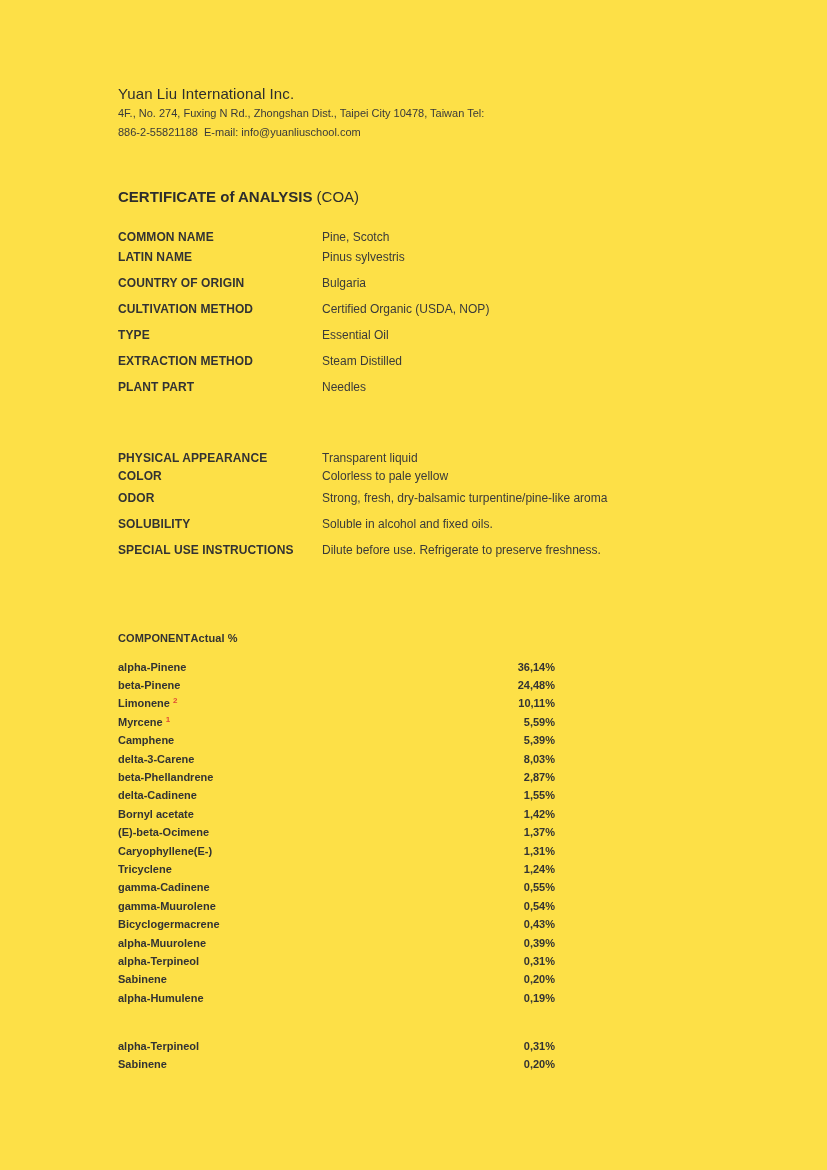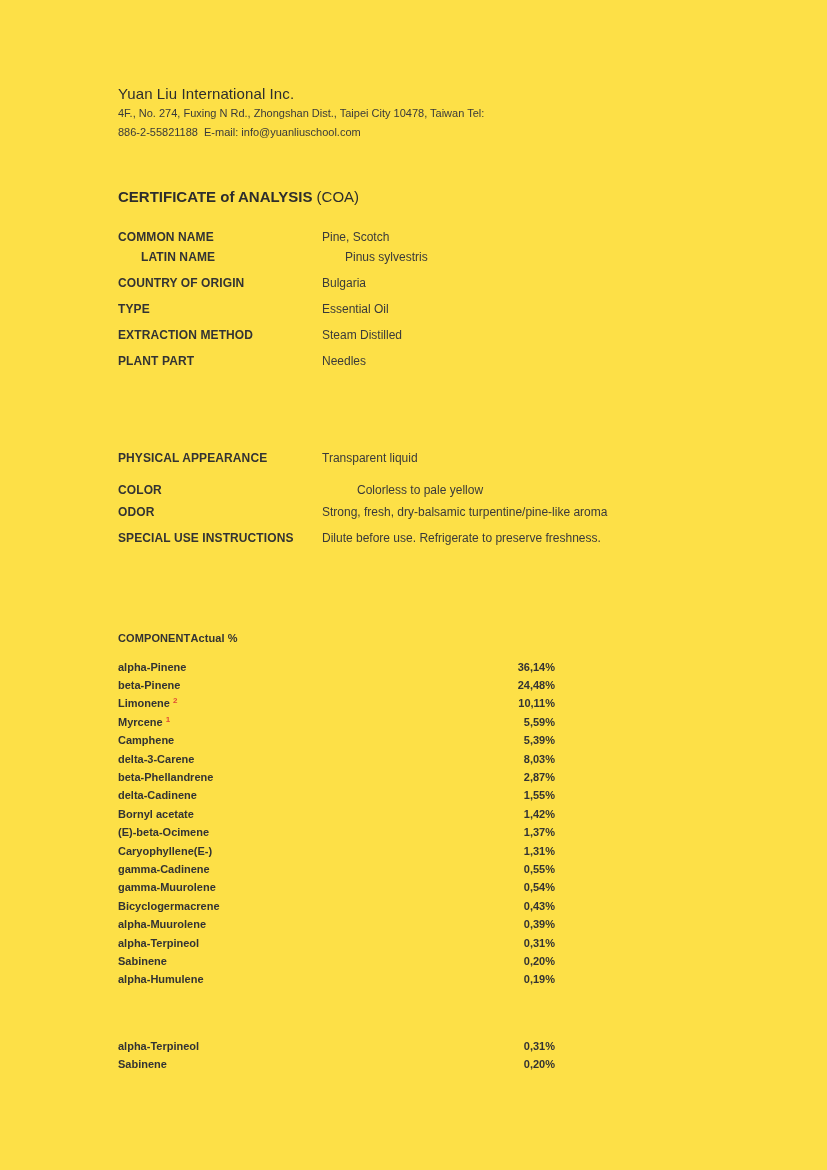--- a/index.html
+++ b/index.html
@@ -40,25 +40,25 @@
   
   .info-section { position: absolute; left: 118px; }
   .product-info { top: 229px; width: 560px; }
   .characteristics { top: 450px; width: 620px; }
   .info-row { display: flex; line-height: 17px; font-size: 12px; white-space: nowrap; }
   .info-row .label { width: 204px; flex: 0 0 204px; font-weight: 600; color: #333333; letter-spacing: 0.1px; }
   .info-row .value { font-weight: 400; color: #3a3a3a; }
 
   .product-info .info-row { margin-top: 9px; }
   .product-info .info-row:nth-child(1) { margin-top: 0; }
-  .product-info .info-row:nth-child(2) { margin-top: 3px; margin-left: 23px; }
+  .product-info .info-row:nth-child(2) { margin-top: 3px; }
 
   .characteristics .info-row { margin-top: 9px; }
   .characteristics .info-row:nth-child(1) { margin-top: 0; }
-  .characteristics .info-row:nth-child(2) { margin-top: 15px; gap: 35px; }
+  .characteristics .info-row:nth-child(2) { margin-top: 1px; }
   .characteristics .info-row:nth-child(3) { margin-top: 5px; }
 
   
   .components { position: absolute; left: 118px; top: 630px; width: 437px; }
   .comp-header {
     display: flex; justify-content: flex-start;
     font-size: 11px; line-height: 17px; font-weight: 600; color: #333333;
     letter-spacing: 0.1px;
   }
   .comp-rows { margin-top: 11.5px; }
@@ -101,20 +101,24 @@
   <div class="info-row">
     <span class="label">LATIN NAME</span>
     <span class="value">Pinus sylvestris</span>
   </div>
 
   <div class="info-row">
     <span class="label">COUNTRY OF ORIGIN</span>
     <span class="value">Bulgaria</span>
   </div>
 
+  <div class="info-row">
+    <span class="label">CULTIVATION METHOD</span>
+    <span class="value">Certified Organic (USDA, NOP)</span>
+  </div>
 
   <div class="info-row">
     <span class="label">TYPE</span>
     <span class="value">Essential Oil</span>
   </div>
 
   <div class="info-row">
     <span class="label">EXTRACTION METHOD</span>
     <span class="value">Steam Distilled</span>
   </div>
@@ -134,20 +138,24 @@
   <div class="info-row">
     <span class="label">COLOR</span>
     <span class="value">Colorless to pale yellow</span>
   </div>
 
   <div class="info-row">
     <span class="label">ODOR</span>
     <span class="value">Strong, fresh, dry-balsamic turpentine/pine-like aroma</span>
   </div>
 
+  <div class="info-row">
+    <span class="label">SOLUBILITY</span>
+    <span class="value">Soluble in alcohol and fixed oils.</span>
+  </div>
 
   <div class="info-row">
     <span class="label">SPECIAL USE INSTRUCTIONS</span>
     <span class="value">Dilute before use. Refrigerate to preserve freshness.</span>
   </div>
 </div>
 
   <div class="components">
     <div class="comp-header">
       <span>COMPONENT</span>
@@ -202,20 +210,24 @@
   <div class="comp-row">
     <span class="comp-name"><span>(E)-beta-Ocimene</span><span class="comp-sup"></span></span>
     <span class="comp-value">1,37%</span>
   </div>
 
   <div class="comp-row">
     <span class="comp-name"><span>Caryophyllene(E-)</span><span class="comp-sup"></span></span>
     <span class="comp-value">1,31%</span>
   </div>
 
+  <div class="comp-row">
+    <span class="comp-name"><span>Tricyclene</span><span class="comp-sup"></span></span>
+    <span class="comp-value">1,24%</span>
+  </div>
 
 
   <div class="comp-row">
     <span class="comp-name"><span>gamma-Cadinene</span><span class="comp-sup"></span></span>
     <span class="comp-value">0,55%</span>
   </div>
 
   <div class="comp-row">
     <span class="comp-name"><span>gamma-Muurolene</span><span class="comp-sup"></span></span>
     <span class="comp-value">0,54%</span>

